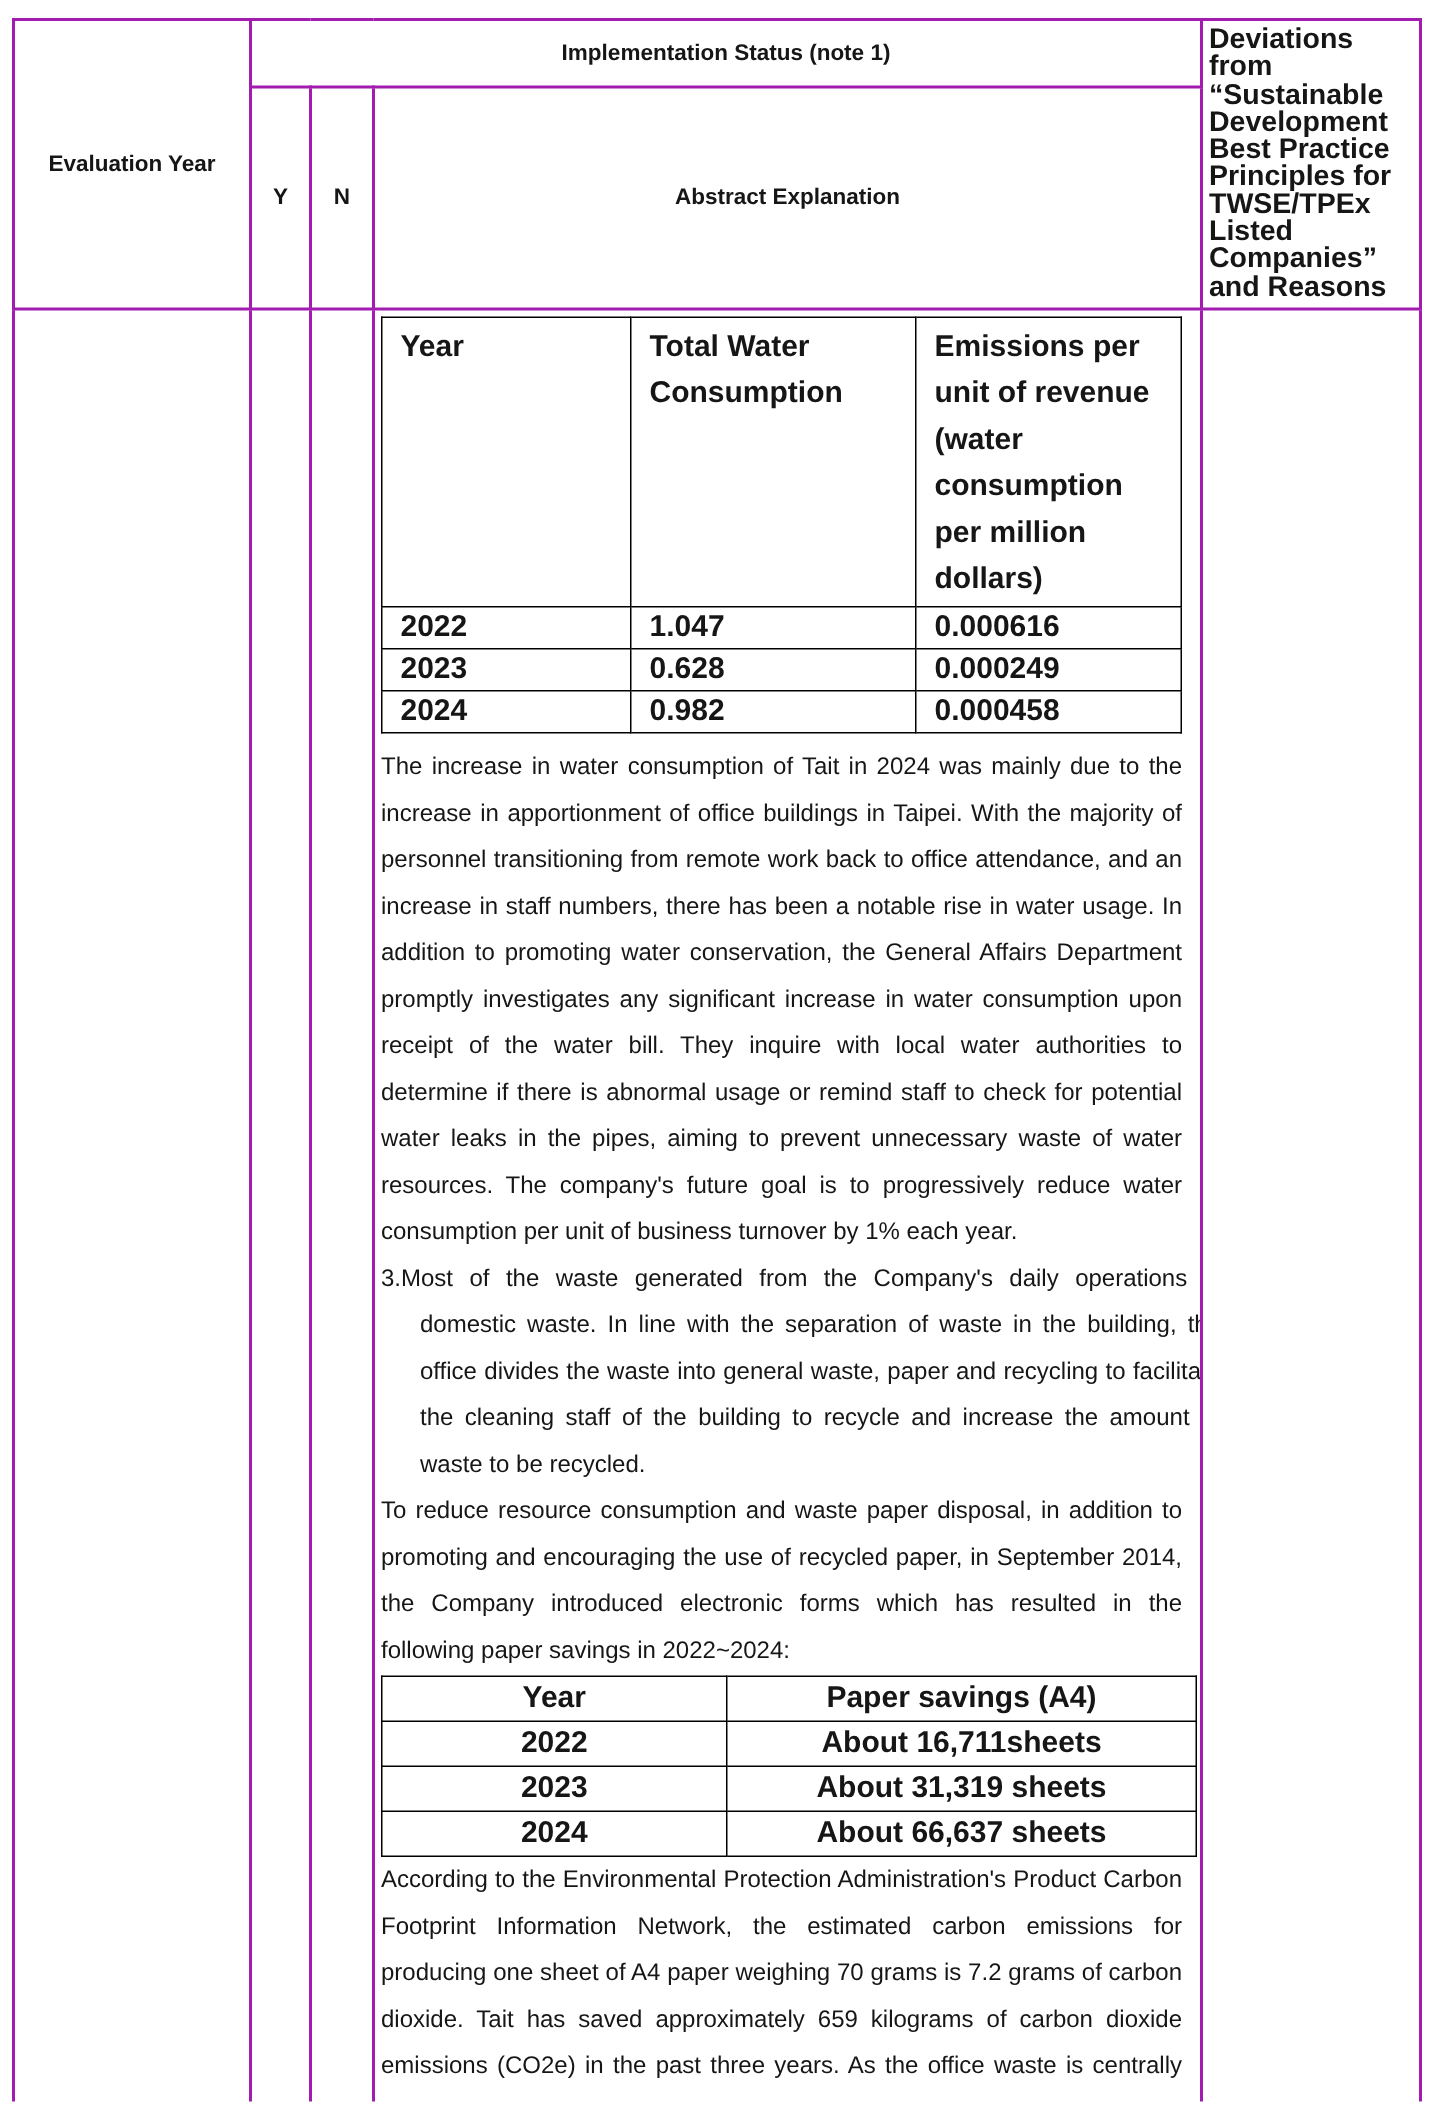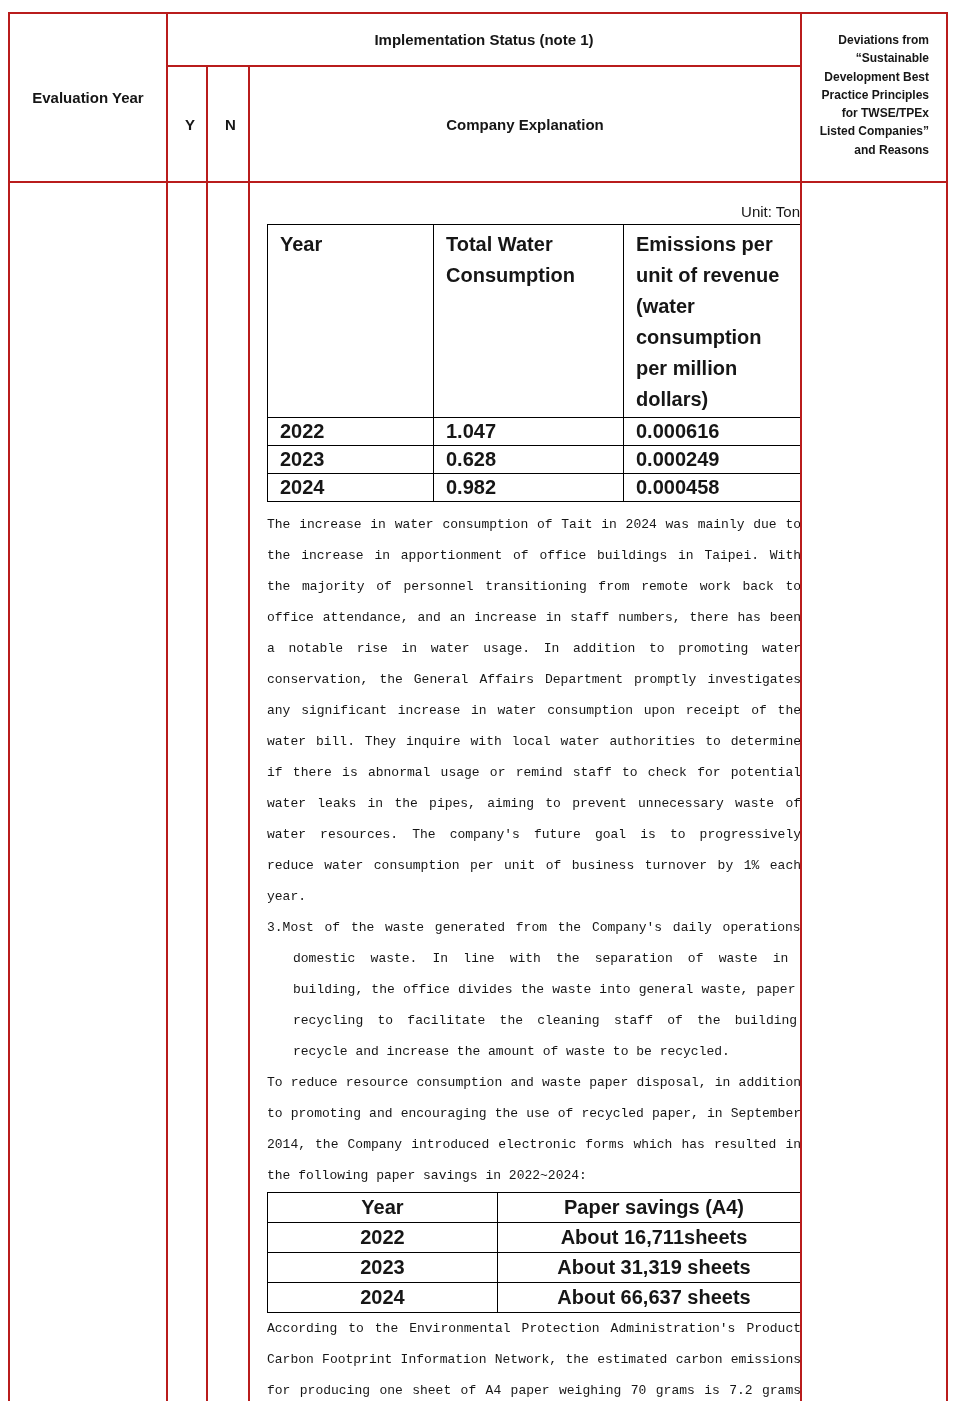--- a/index.html
+++ b/index.html
@@ -11,38 +11,38 @@
     color:#161616;
     box-sizing:border-box;
   }
   table.outer{
     position:absolute;left:8px;top:12px;
     width:938px;height:1377px;
     border-collapse:collapse;
     table-layout:fixed;
   }
   table.outer td{
-    border:2px solid #b91c1c;
-    padding:17px;
+    border:2px solid #a21caf;
+    padding:4px;
     box-sizing:border-box;
   }
   .hdr{
     font-weight:bold;
     font-size:15px;
     text-align:center;
     vertical-align:middle;
   }
   td.c-impl{height:35px;}
   td.c-yn{height:116px;}
   td.c-dev{
     vertical-align:top;
     font-weight:bold;
-    font-size:12px;
+    font-size:19px;
     line-height:18.3px;
-    text-align:right;
+    text-align:left;
     padding:3px 2px 0 2px;
   }
   td.body-empty{background:#fff;}
   td.content-cell{
     vertical-align:top;
     padding:6px 9px 4px 9px;
     overflow:hidden;
   }
   .unit{
     width:533px;
@@ -77,24 +77,23 @@
   table.paper td{
     text-align:center;
     vertical-align:middle;
     height:30px;
     padding:1px 4px;
     line-height:normal;
   }
   .para{
     margin:0;
     width:534px;
-    font-size:13px;
+    font-size:16px;
     line-height:31px;
     text-align:justify;
-    font-family:Liberation Mono, monospace;
   }
   .para.first{margin-top:7px;}
   .para.hang{
     padding-left:26px;
     text-indent:-26px;
   }
 </style>
 </head>
 <body>
 
@@ -109,29 +108,28 @@
     </colgroup>
     <tbody>
       <tr>
         <td class="hdr" rowspan="2">Evaluation Year</td>
         <td class="hdr c-impl" colspan="3">Implementation Status (note 1)</td>
         <td class="c-dev" rowspan="2">Deviations from “Sustainable Development Best Practice Principles for TWSE/TPEx Listed Companies” and Reasons</td>
       </tr>
       <tr>
         <td class="hdr c-yn">Y</td>
         <td class="hdr c-yn">N</td>
-        <td class="hdr c-yn">Company Explanation</td>
+        <td class="hdr c-yn">Abstract Explanation</td>
       </tr>
       <tr>
         <td class="body-empty"></td>
         <td class="body-empty"></td>
         <td class="body-empty"></td>
         <td class="content-cell">
 
-          <div class="unit">Unit: Ton</div>
 
           <table class="inner water">
             <colgroup>
               <col style="width:166px">
               <col style="width:190px">
               <col style="width:177px">
             </colgroup>
             <tbody>
               <tr>
                 <td>Year</td>

